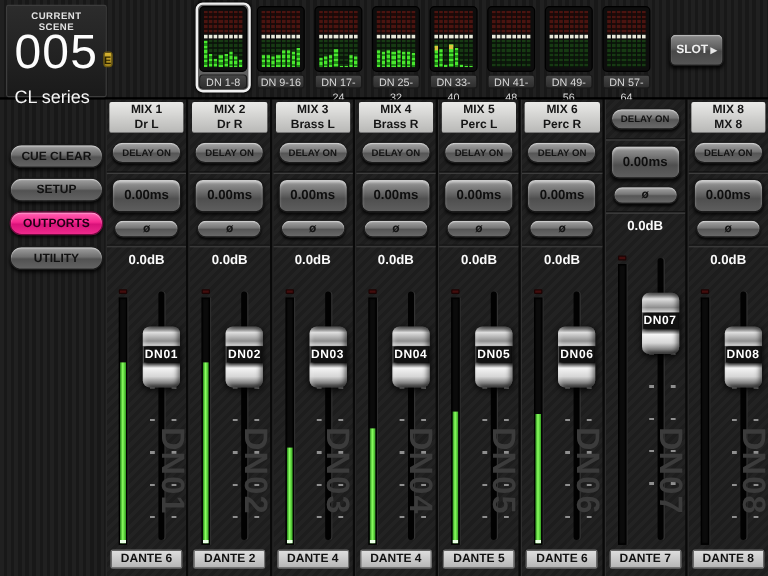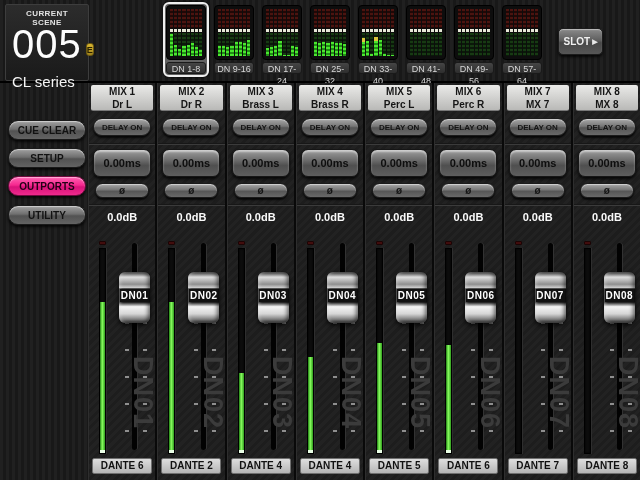--- a/index.html
+++ b/index.html
@@ -788,24 +788,20 @@
       <div class="ftrack"></div>
       <div class="ticks t-r"></div>
       <div class="knob">
         <div class="knob-band">DN06</div>
       </div>
       <div class="wm">DN06</div>
     </div>
     <div class="port">DANTE 6</div>
   </div>
       <div class="strip">
-    <div class="chead">
-      <div>MIX 7</div>
-      <div>MX 7</div>
-    </div>
     <button class="pill delay">DELAY ON</button>
     <div class="hr hr1"></div>
     <button class="msbox">0.00ms</button>
     <button class="pill phase">ø</button>
     <div class="hr hr2"></div>
     <div class="db">0.0dB</div>
     <div class="fader-zone">
       <div class="clip"></div>
       <div class="mtrack">
         <div class="mfill" style="height: 0%;"></div>

